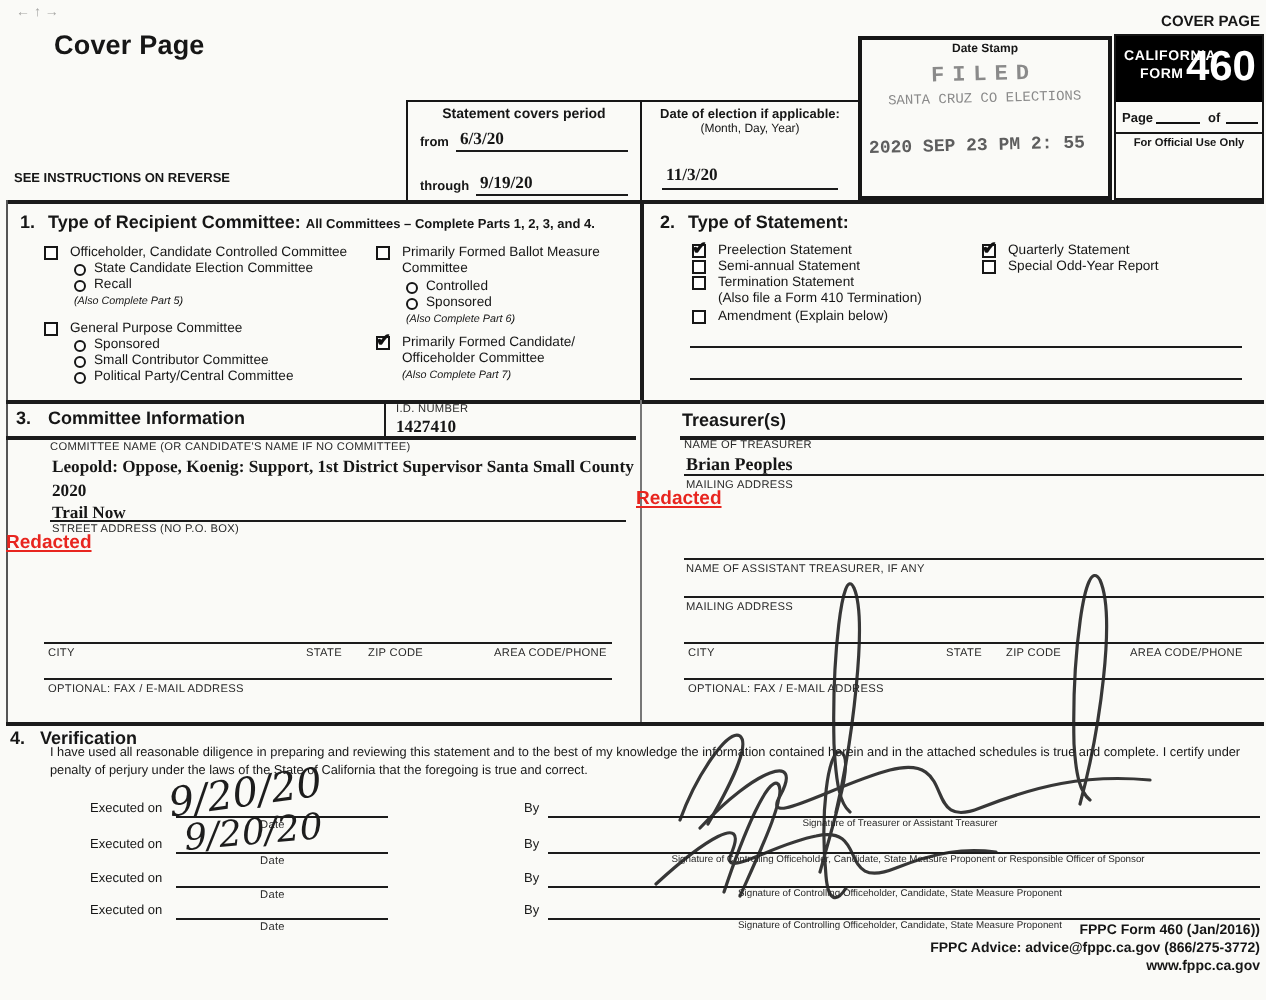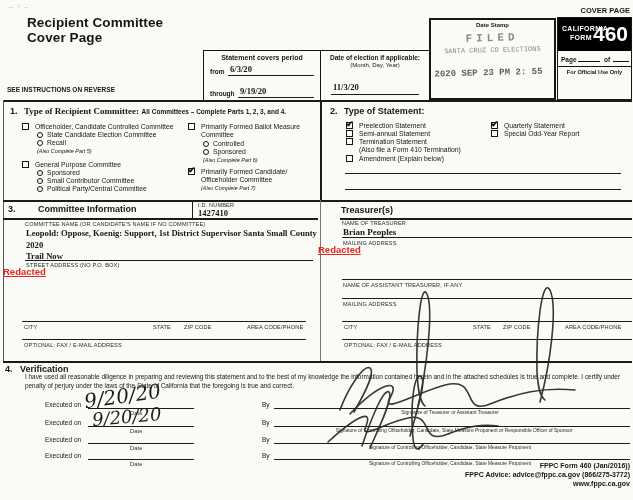--- a/index.html
+++ b/index.html
@@ -33,21 +33,20 @@
 </style>
 </head>
 <body>
 
 <div id="page">
 
   <div class="abs" style="left:8px;top:3px;font-size:7px;color:#a5a5a3;">← ↑ →</div>
   <div class="abs" style="left:558px;top:6px;width:72px;text-align:right;font-size:7.5px;font-weight:bold;">COVER PAGE</div>
 
   <div class="abs title" style="left:27px;top:15px;">
-    <div>Recipient Committee</div>
     <div>Cover Page</div>
   </div>
   <div class="abs tinybold" style="left:7px;top:86px;">SEE INSTRUCTIONS ON REVERSE</div>
 
   <div class="box" style="left:203px;top:50px;width:118px;height:51px;">
     <div class="abs tinybold" style="left:0;top:3px;width:100%;text-align:center;font-size:7px;">Statement covers period</div>
     <div class="abs tinybold" style="left:6px;top:17px;">from</div>
     <div class="abs serifval" style="left:26px;top:13px;">6/3/20</div>
     <div class="hline" style="left:24px;top:24px;width:86px;"></div>
     <div class="abs tinybold" style="left:6px;top:39px;">through</div>
@@ -91,21 +90,21 @@
   <div class="vline thick" style="left:320px;top:100px;height:100px;"></div>
   <div class="hline thick" style="left:3px;top:200px;width:629px;"></div>
   <div class="hline thick" style="left:3px;top:218px;width:315px;"></div>
   <div class="vline" style="left:192px;top:200px;height:18px;"></div>
   <div class="vline" style="left:320px;top:200px;height:161px;background:#777;"></div>
   <div class="hline thick" style="left:340px;top:218px;width:292px;"></div>
   <div class="hline thick" style="left:3px;top:361px;width:629px;"></div>
 
   <div class="abs sechead" style="left:10px;top:106px;">
     <span>1.</span>
-    <span style="margin-left:4px;font-family:Liberation Serif, serif;">Type of Recipient Committee:</span>
+    <span style="margin-left:4px;">Type of Recipient Committee:</span>
     <span style="font-size:6.5px;">All Committees – Complete Parts 1, 2, 3, and 4.</span>
   </div>
 
   <span class="cb" style="left:22px;top:123px;"></span>
   <div class="abs opt" style="left:35px;top:123px;">Officeholder, Candidate Controlled Committee</div>
   <span class="rad" style="left:37px;top:132px;"></span>
   <div class="abs opt" style="left:47px;top:131px;">State Candidate Election Committee</div>
   <span class="rad" style="left:37px;top:140px;"></span>
   <div class="abs opt" style="left:47px;top:139px;">Recall</div>
   <div class="abs note" style="left:37px;top:148px;">(Also Complete Part 5)</div>
@@ -155,21 +154,21 @@
     </span>
   <div class="abs opt" style="left:504px;top:122px;">Quarterly Statement</div>
   <span class="cb" style="left:491px;top:130px;"></span>
   <div class="abs opt" style="left:504px;top:130px;">Special Odd-Year Report</div>
 
   <div class="hline" style="left:345px;top:173px;width:276px;"></div>
   <div class="hline" style="left:345px;top:189px;width:276px;"></div>
 
   <div class="abs sechead" style="left:8px;top:204px;">
     <span>3.</span>
-    <span style="margin-left:20px;">Committee Information</span>
+    <span style="margin-left:6px;">Committee Information</span>
   </div>
   <div class="abs lbl" style="left:198px;top:202px;">I.D. NUMBER</div>
   <div class="abs serifval" style="left:198px;top:208px;">1427410</div>
   <div class="abs sechead" style="left:341px;top:205px;">Treasurer(s)</div>
 
   <div class="abs lbl" style="left:25px;top:221px;">COMMITTEE NAME (OR CANDIDATE'S NAME IF NO COMMITTEE)</div>
   <div class="abs serifval" style="left:26px;top:228px;">Leopold: Oppose, Koenig: Support, 1st District Supervisor Santa Small County</div>
   <div class="abs serifval" style="left:26px;top:240px;">2020</div>
   <div class="abs serifval" style="left:26px;top:251px;">Trail Now</div>
   <div class="hline" style="left:25px;top:260px;width:288px;"></div>

